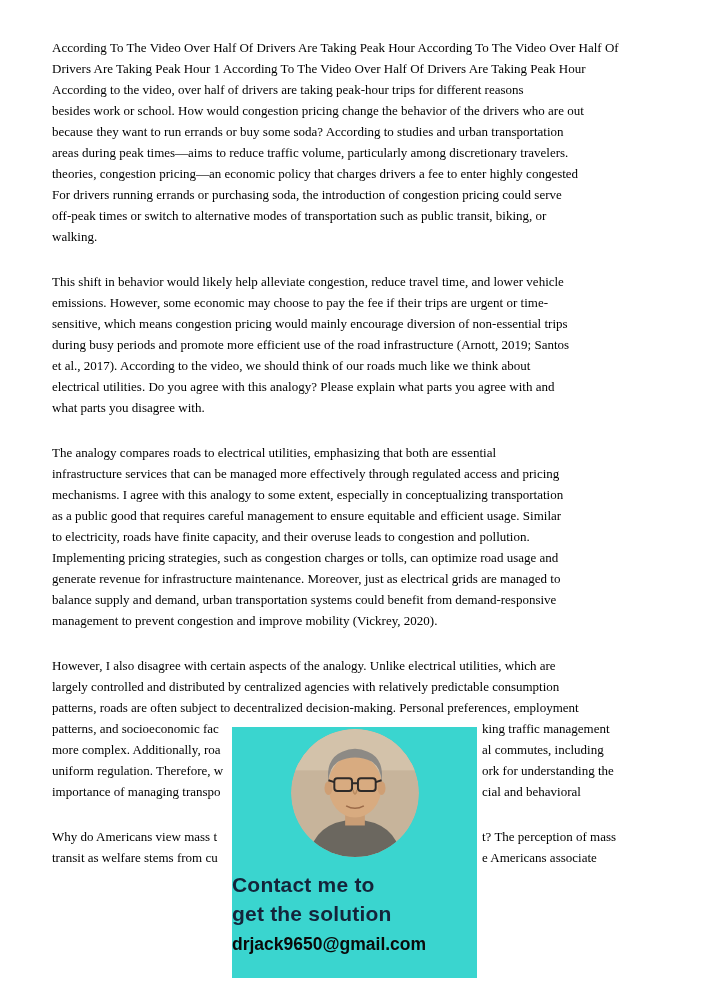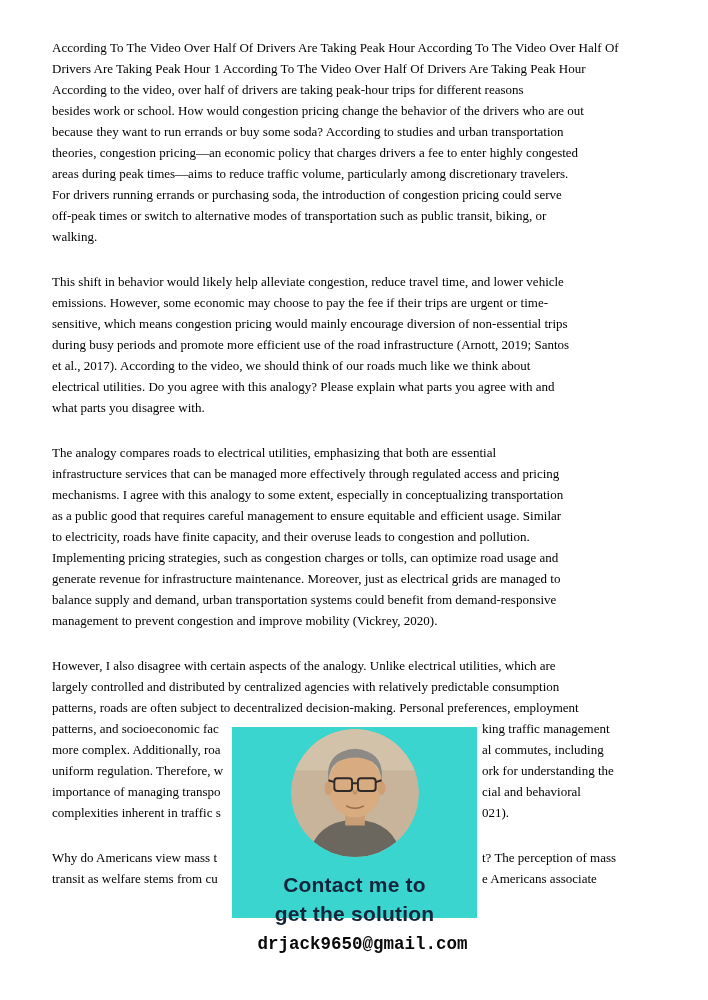--- a/index.html
+++ b/index.html
@@ -12,57 +12,55 @@
     position:absolute;left:32px;top:37px;width:620px;
     font-size:13px;color:#000000;margin-left:20px;
   }
   .paragraph{margin:0 0 24px 0;}
   .line{
     height:21px;line-height:21px;white-space:nowrap;position:relative;
   }
   .frag-right{position:absolute;left:430px;top:0;font-family:Liberation Serif, serif;}
   
   .overlay{
-    position:absolute;left:232px;top:727px;width:245px;height:191px;
+    position:absolute;left:232px;top:727px;width:245px;height:251px;
     background:var(--overlay-bg,#3ad5cf);
-    text-align:center;
   }
   .avatar{
     width:128px;height:128px;border-radius:50%;overflow:hidden;
     margin:2px auto 0 auto;display:block;
   }
   .contact-heading{
     margin-top:13px;
     font-family:"Liberation Sans", sans-serif;
     font-weight:700;font-size:21px;line-height:29px;
     color:var(--overlay-heading,#14243a);
     letter-spacing:0.2px;
   }
   .contact-email{
     margin-top:5px;
-    font-family:Liberation Mono, monospace;
+    font-family:Liberation Sans, sans-serif;
     font-weight:700;font-size:17.5px;line-height:22px;
     color:var(--overlay-email,#0a0a0a);
-    margin-left:16px;
   }
 </style>
 </head>
 <body>
 
 <div class="page">
 
   <div class="doc">
       <div class="paragraph">
         <div class="line">According To The Video Over Half Of Drivers Are Taking Peak Hour According To The Video Over Half Of</div>
         <div class="line">Drivers Are Taking Peak Hour 1 According To The Video Over Half Of Drivers Are Taking Peak Hour</div>
         <div class="line">According to the video, over half of drivers are taking peak-hour trips for different reasons</div>
         <div class="line">besides work or school. How would congestion pricing change the behavior of the drivers who are out</div>
         <div class="line">because they want to run errands or buy some soda? According to studies and urban transportation</div>
+        <div class="line">areas during peak times—aims to reduce traffic volume, particularly among discretionary travelers.</div>
         <div class="line">theories, congestion pricing—an economic policy that charges drivers a fee to enter highly congested</div>
-        <div class="line">areas during peak times—aims to reduce traffic volume, particularly among discretionary travelers.</div>
         <div class="line">For drivers running errands or purchasing soda, the introduction of congestion pricing could serve</div>
         <div class="line">off-peak times or switch to alternative modes of transportation such as public transit, biking, or</div>
         <div class="line">walking.</div>
       </div>
       <div class="paragraph">
         <div class="line">This shift in behavior would likely help alleviate congestion, reduce travel time, and lower vehicle</div>
         <div class="line">emissions. However, some economic may choose to pay the fee if their trips are urgent or time-</div>
         <div class="line">sensitive, which means congestion pricing would mainly encourage diversion of non-essential trips</div>
         <div class="line">during busy periods and promote more efficient use of the road infrastructure (Arnott, 2019; Santos</div>
         <div class="line">et al., 2017). According to the video, we should think of our roads much like we think about</div>
@@ -81,21 +79,20 @@
         <div class="line">management to prevent congestion and improve mobility (Vickrey, 2020).</div>
       </div>
       <div class="paragraph">
         <div class="line">However, I also disagree with certain aspects of the analogy. Unlike electrical utilities, which are</div>
         <div class="line">largely controlled and distributed by centralized agencies with relatively predictable consumption</div>
         <div class="line">patterns, roads are often subject to decentralized decision-making. Personal preferences, employment</div>
         <div class="line"><span class="frag-left">patterns, and socioeconomic fac</span><span class="frag-right">king traffic management</span></div>
         <div class="line"><span class="frag-left">more complex. Additionally, roa</span><span class="frag-right">al commutes, including</span></div>
         <div class="line"><span class="frag-left">uniform regulation. Therefore, w</span><span class="frag-right">ork for understanding the</span></div>
         <div class="line"><span class="frag-left">importance of managing transpo</span><span class="frag-right">cial and behavioral</span></div>
-        <div class="line"><span class="frag-left">complexities inherent in traffic s</span><span class="frag-right">021).</span></div>
       </div>
       <div class="paragraph">
         <div class="line"><span class="frag-left">Why do Americans view mass t</span><span class="frag-right">t? The perception of mass</span></div>
         <div class="line"><span class="frag-left">transit as welfare stems from cu</span><span class="frag-right">e Americans associate</span></div>
       </div>
     </div>
 
   <div class="overlay">
     <div class="avatar">
       <svg viewBox="0 0 130 130" width="128" height="128">

